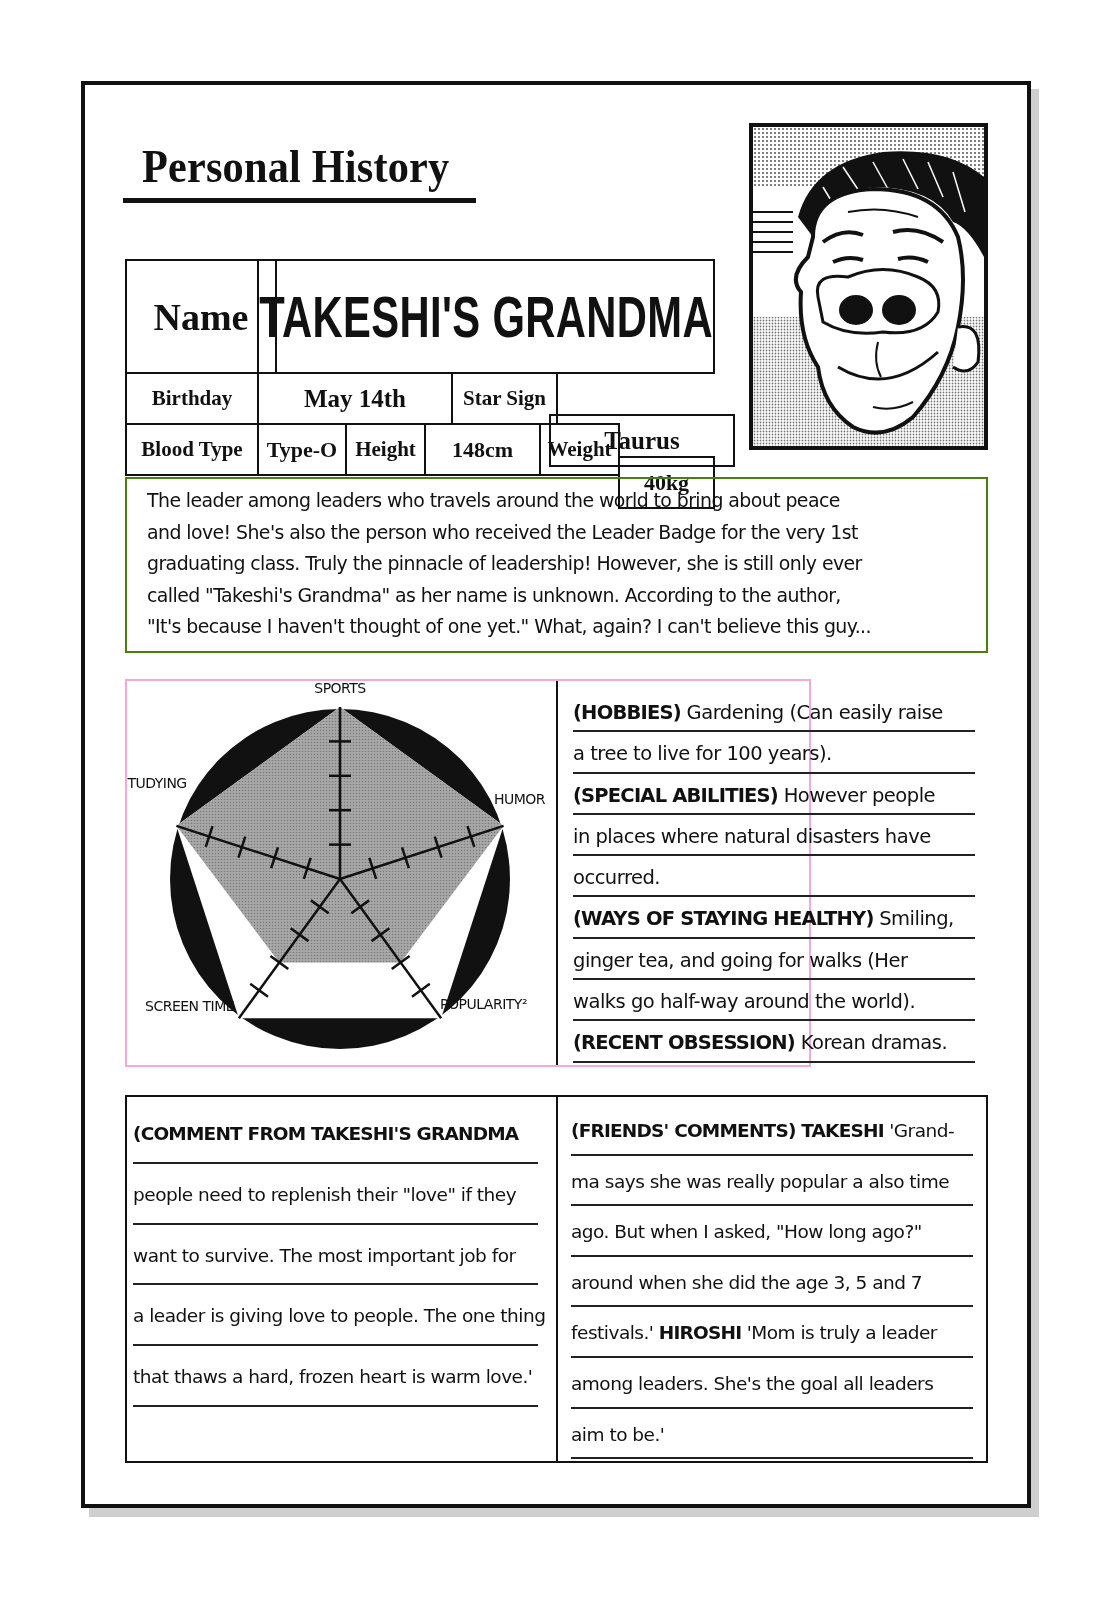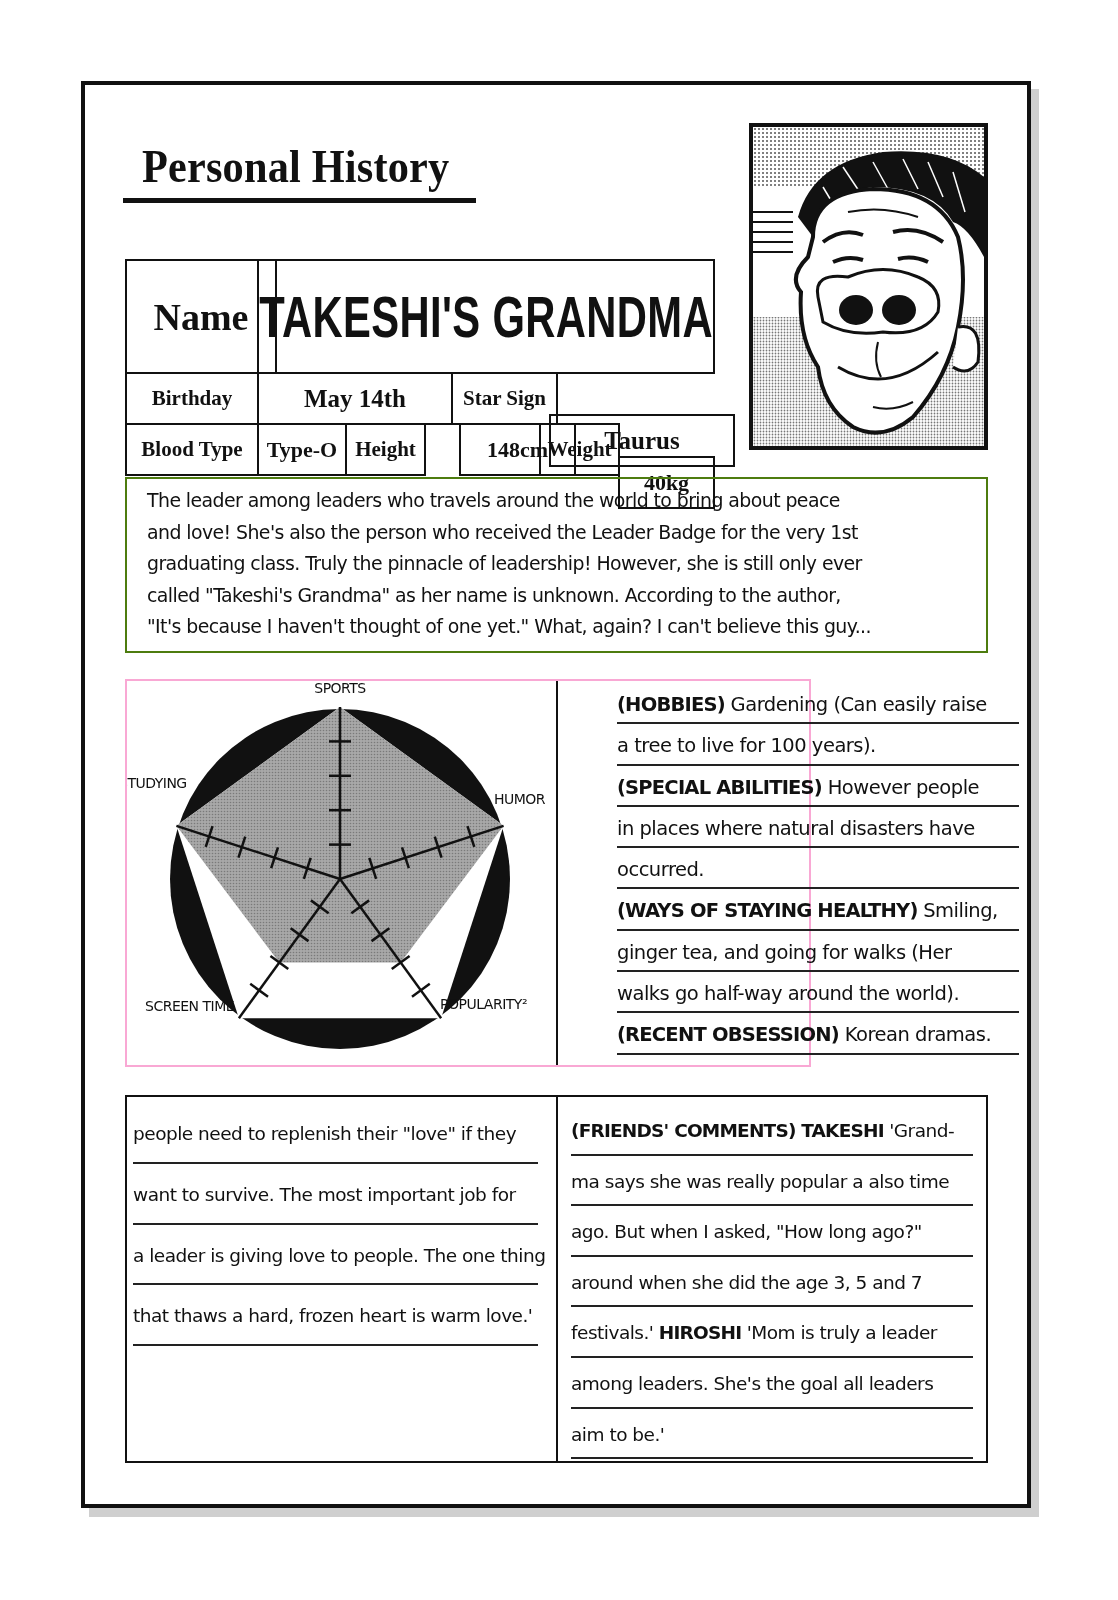--- a/index.html
+++ b/index.html
@@ -65,21 +65,21 @@
 
 <div class="tbl" style="left:125px;top:423px;width:134px;height:53px;">
   <span class="lbl-sm">Blood Type</span>
 </div>
 <div class="tbl" style="left:257px;top:423px;width:90px;height:53px;">
   <span class="val-md" style="font-size:22px">Type-O</span>
 </div>
 <div class="tbl" style="left:345px;top:423px;width:81px;height:53px;">
   <span class="lbl-sm">Height</span>
 </div>
-<div class="tbl" style="left:424px;top:423px;width:117px;height:53px;margin-left:35px;">
+<div class="tbl" style="left:424px;top:423px;width:117px;height:53px;">
   <span class="val-md" style="font-size:22px">148cm</span>
 </div>
 <div class="tbl" style="left:539px;top:423px;width:81px;height:53px;">
   <span class="lbl-sm">Weight</span>
 </div>
 <div class="tbl" style="left:618px;top:423px;width:97px;height:53px;margin-top:33px;">
   <span class="val-md" style="font-size:22px">40kg</span>
 </div>
 
 <div class="abs portrait">
@@ -186,39 +186,40 @@
     <g font-family="DejaVu Sans, sans-serif" font-size="14" fill="#111" letter-spacing="-0.5">
       <text x="213" y="12" text-anchor="middle">SPORTS</text>
       <text x="418" y="123" text-anchor="end">HUMOR</text>
       <text x="400" y="328" text-anchor="end">POPULARITY²</text>
       <text x="18" y="330">SCREEN TIME</text>
       <text x="-8" y="107">STUDYING</text>
     </g>
   </svg>
   <div class="vdiv"></div>
 
-  <div class="lined hand" style="left:446px;top:2px;width:402px;margin-left:44px;">
+  <div class="lined hand" style="left:446px;top:10px;width:402px;">
     <div id="traitsLines">
         <div class="ln" style="height: 39.3px; line-height: 43.3px; font-size: 19.5px;"><b>(HOBBIES)</b><span> Gardening (Can easily raise</span></div>
         <div class="ln" style="height: 39.3px; line-height: 43.3px; font-size: 19.5px;"><span>a tree to live for 100 years).</span></div>
         <div class="ln" style="height: 39.3px; line-height: 43.3px; font-size: 19.5px;"><b>(SPECIAL ABILITIES)</b><span> However people</span></div>
         <div class="ln" style="height: 39.3px; line-height: 43.3px; font-size: 19.5px;"><span>in places where natural disasters have</span></div>
         <div class="ln" style="height: 39.3px; line-height: 43.3px; font-size: 19.5px;"><span>occurred.</span></div>
         <div class="ln" style="height: 39.3px; line-height: 43.3px; font-size: 19.5px;"><b>(WAYS OF STAYING HEALTHY)</b><span> Smiling,</span></div>
         <div class="ln" style="height: 39.3px; line-height: 43.3px; font-size: 19.5px;"><span>ginger tea, and going for walks (Her</span></div>
         <div class="ln" style="height: 39.3px; line-height: 43.3px; font-size: 19.5px;"><span>walks go half-way around the world).</span></div>
         <div class="ln" style="height: 39.3px; line-height: 43.3px; font-size: 19.5px;"><b>(RECENT OBSESSION)</b><span> Korean dramas.</span></div>
       </div>
   </div>
 </div>
 
 <div class="abs box3">
   <div class="vdiv"></div>
   <div class="lined hand" style="left:6px;top:6px;width:405px;">
     <div id="selfLines">
+        <div class="ln" style="height: 58.8px; line-height: 62.8px; font-size: 18.5px;"><b>(COMMENT FROM TAKESHI'S GRANDMA</b></div>
         <div class="ln" style="height: 58.8px; line-height: 62.8px; font-size: 18.5px;"><span>people need to replenish their "love" if they</span></div>
         <div class="ln" style="height: 58.8px; line-height: 62.8px; font-size: 18.5px;"><span>want to survive. The most important job for</span></div>
         <div class="ln" style="height: 58.8px; line-height: 62.8px; font-size: 18.5px;"><span>a leader is giving love to people. The one thing</span></div>
         <div class="ln" style="height: 58.8px; line-height: 62.8px; font-size: 18.5px;"><span>that thaws a hard, frozen heart is warm love.'</span></div>
       </div>
   </div>
   <div class="lined hand" style="left:444px;top:8px;width:402px;">
     <div id="friendLines">
         <div class="ln" style="height: 48.6px; line-height: 52.6px; font-size: 18.5px;"><b>(FRIENDS' COMMENTS) TAKESHI</b><span> 'Grand-</span></div>
         <div class="ln" style="height: 48.6px; line-height: 52.6px; font-size: 18.5px;"><span>ma says she was really popular a also time</span></div>

